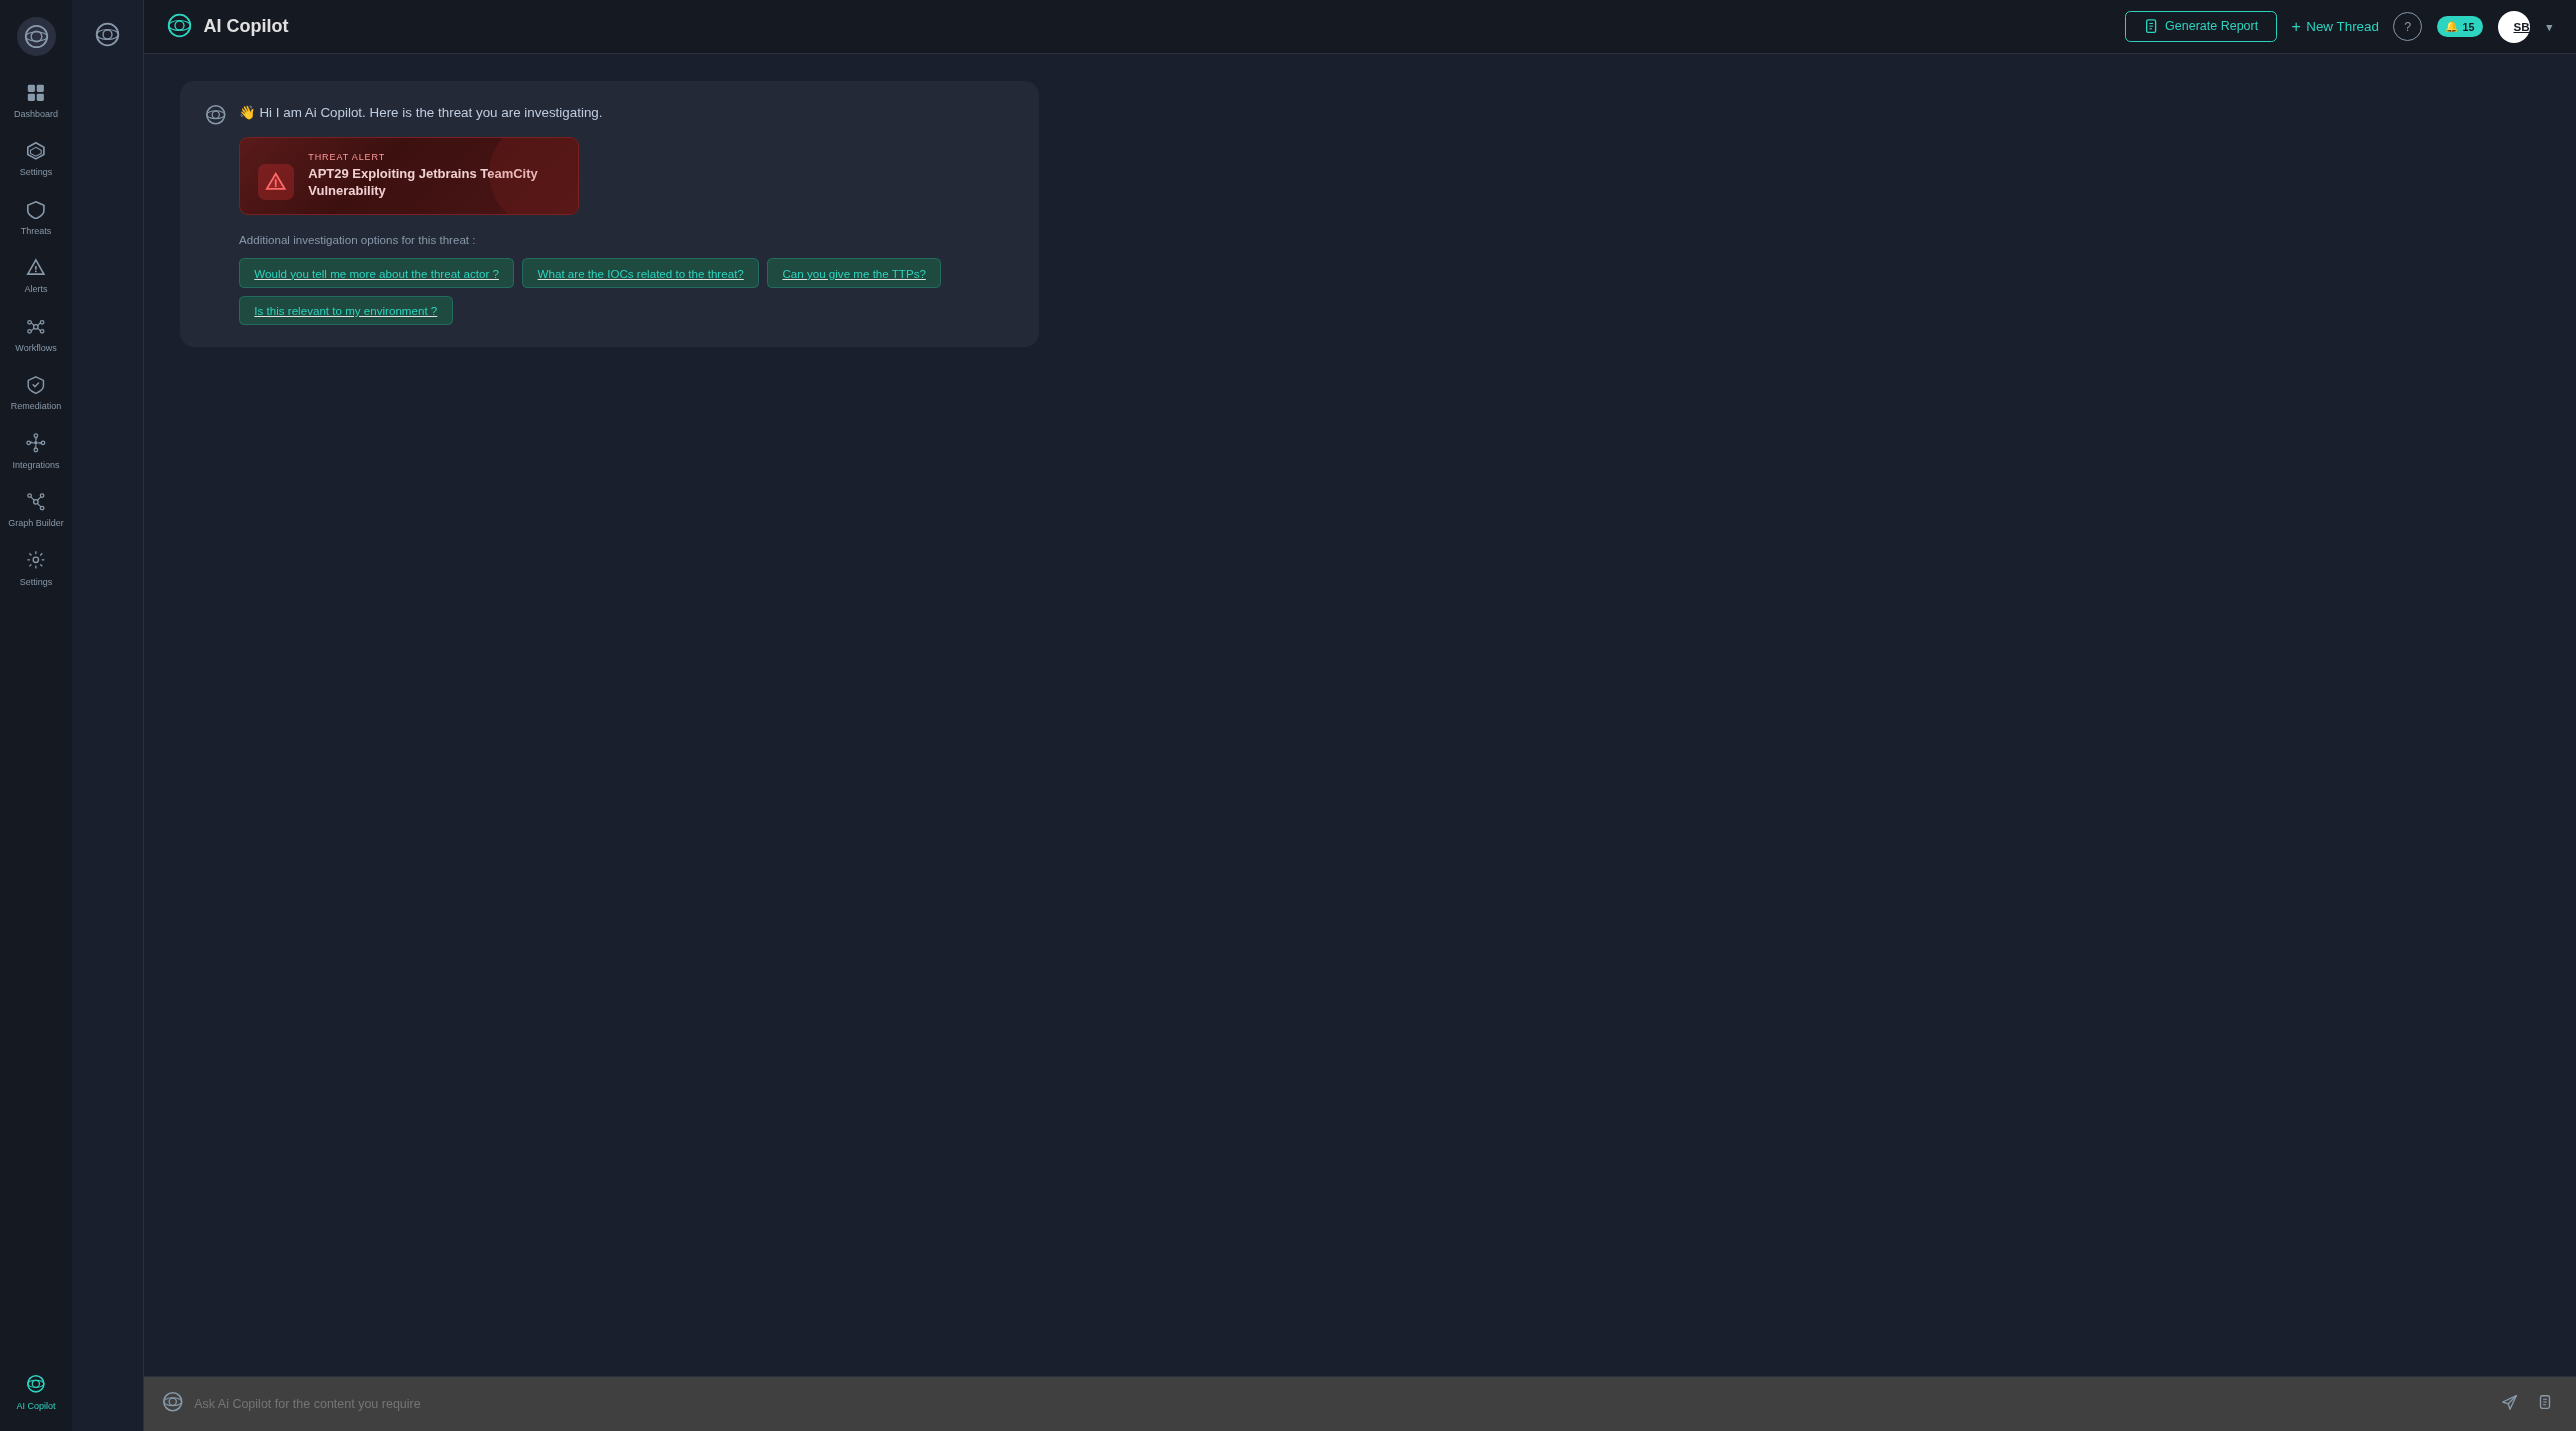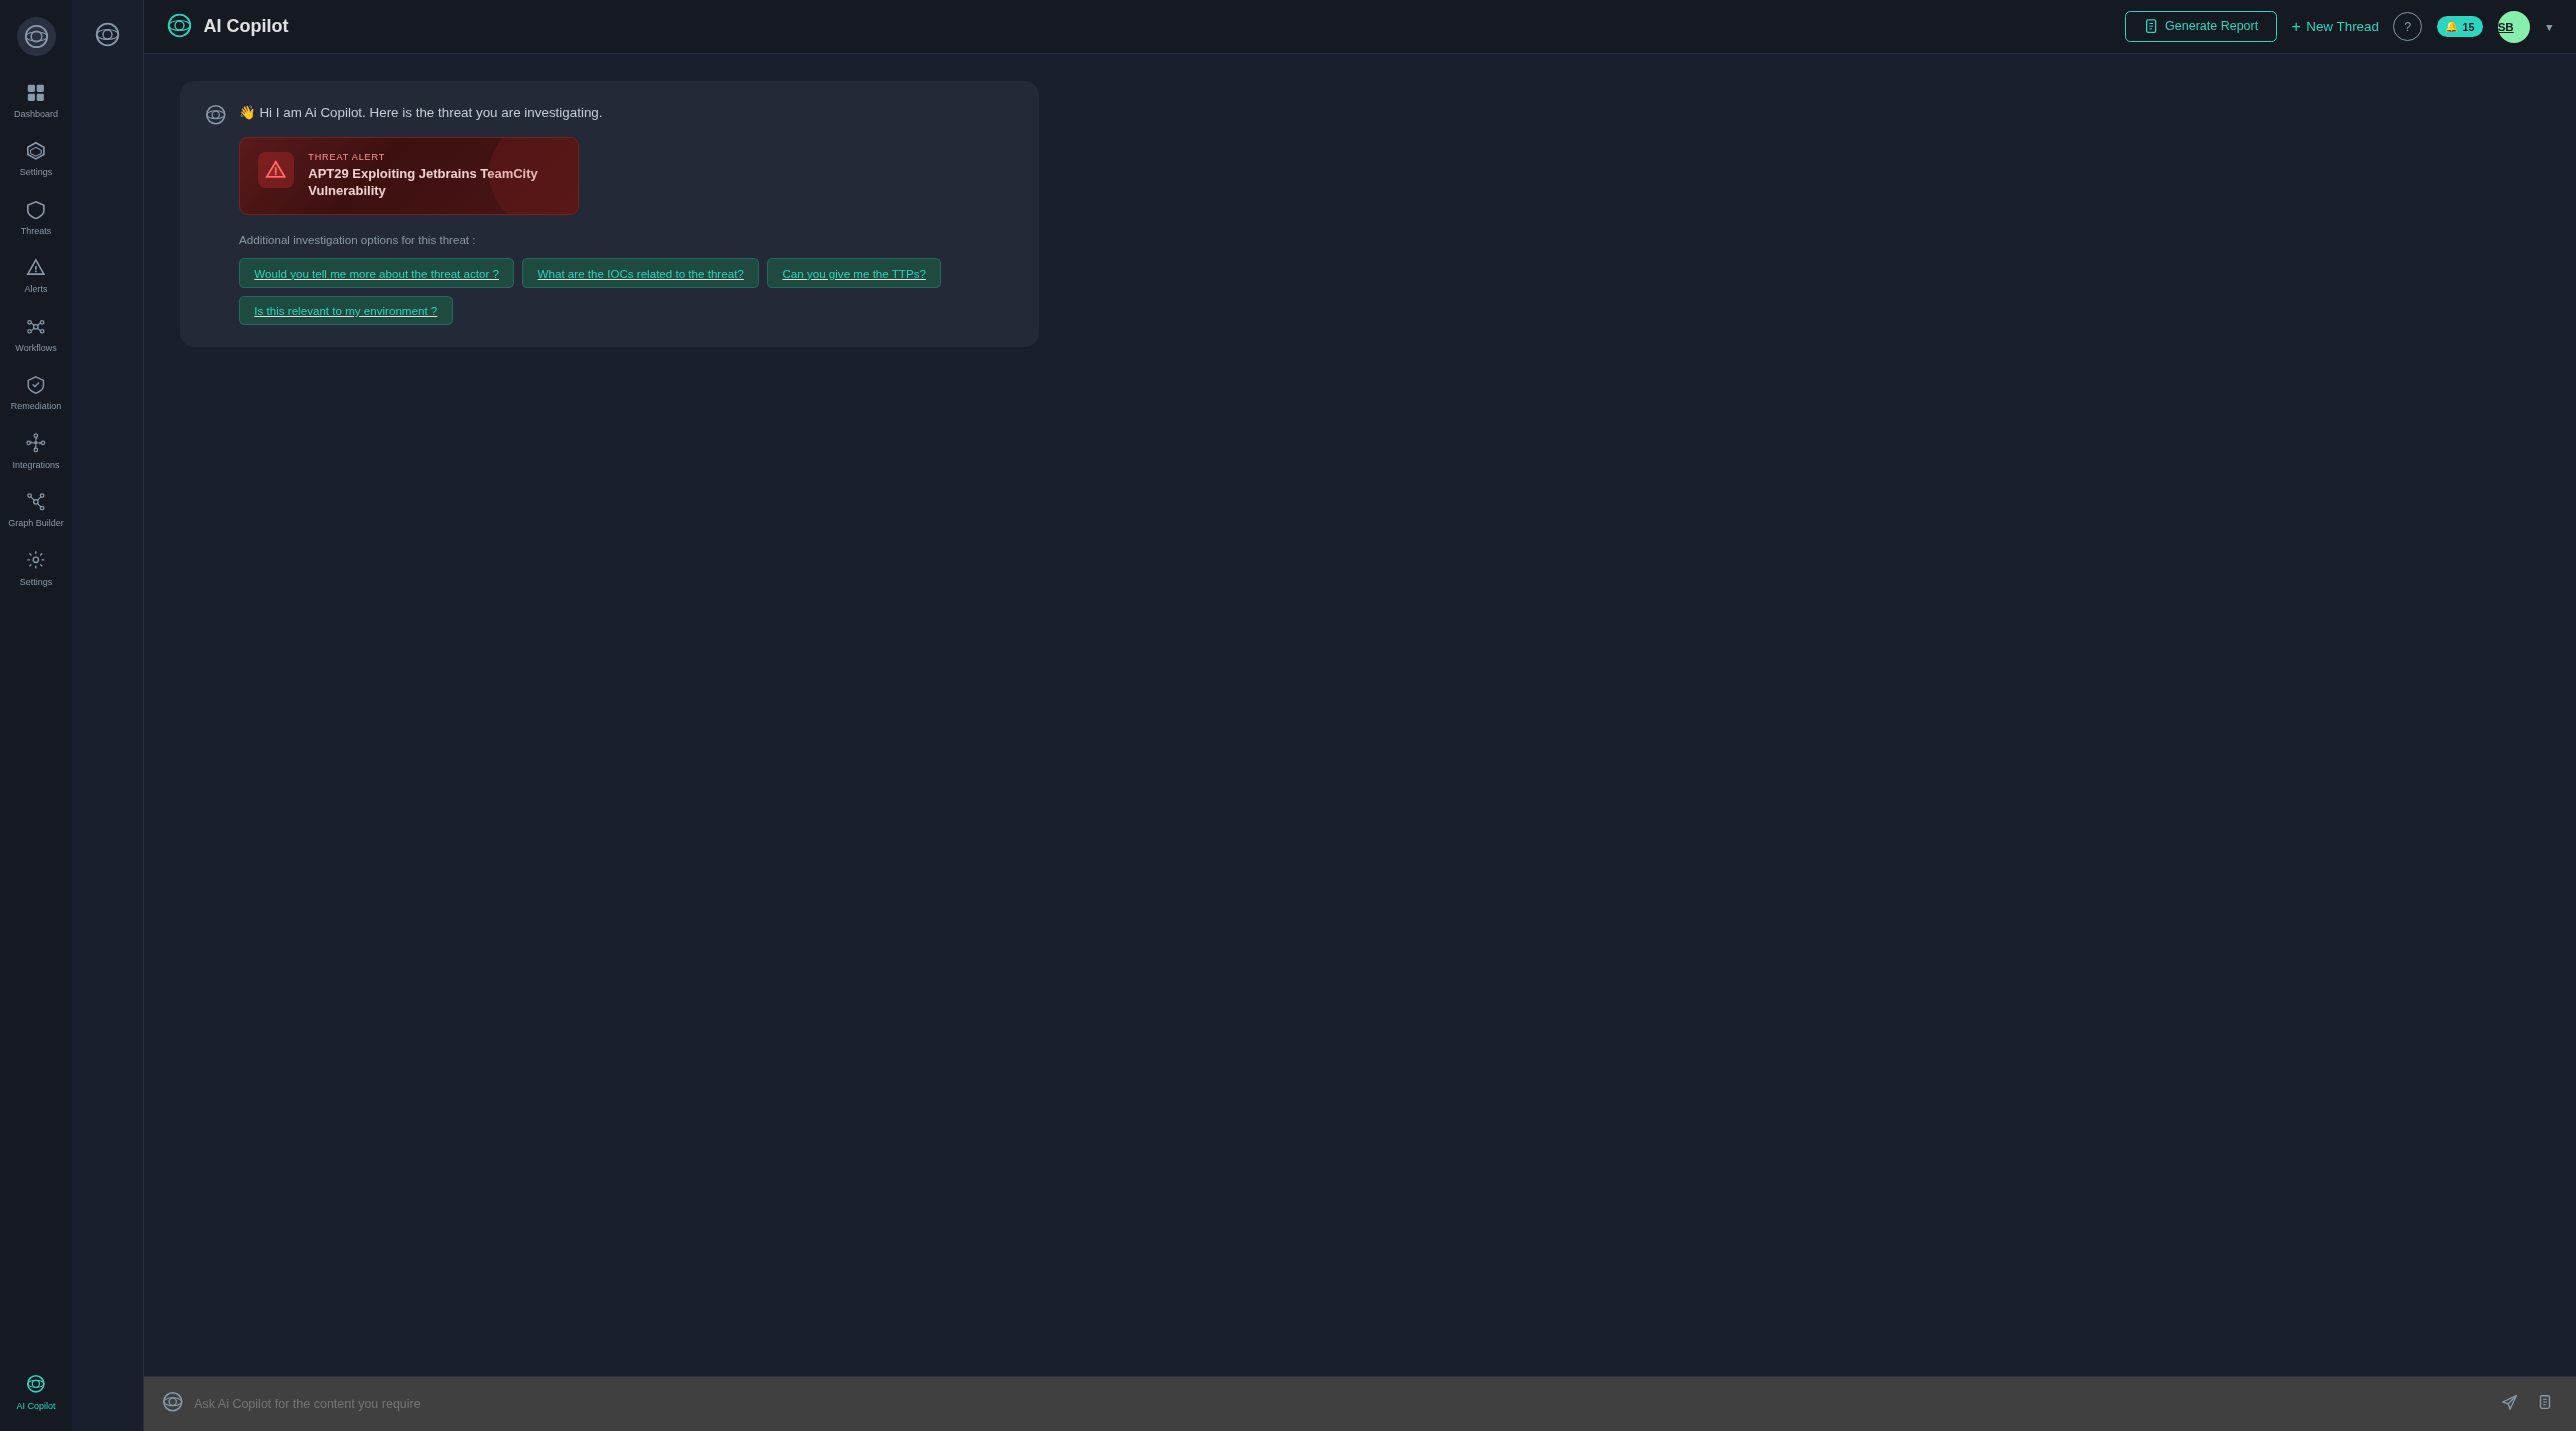--- a/index.html
+++ b/index.html
@@ -170,29 +170,29 @@
       padding: 3.6px 9px;
       cursor: pointer;
       display: flex;
       align-items: center;
       gap: 3.6px;
     }
     .avatar-btn {
       width: 32px;
       height: 32px;
       border-radius: 50%;
-      background: #86efac;
+      background: #ffffff;
       color: #151921;
       font-size: 11.6px;
       font-weight: 700;
       border: none;
       cursor: pointer;
       display: flex;
       align-items: center;
-      justify-content: flex-start;
+      justify-content: flex-end;
       text-decoration: underline;
     }
     .chevron-down {
       color: #8899aa;
       font-size: 10.7px;
       cursor: pointer;
     }
 
     
     .chat-area {
@@ -223,21 +223,21 @@
       font-size: 13.4px;
       color: #c0cce0;
       margin-bottom: 14.3px;
       line-height: 1.5;
     }
     .threat-card {
       background: linear-gradient(135deg, #5a1a1a 0%, #3d1010 40%, #4a1515 100%);
       border-radius: 9px;
       padding: 14.3px 18px;
       display: flex;
-      align-items: flex-start;
+      align-items: flex-end;
       gap: 14.3px;
       width: 340px;
       margin-bottom: 18px;
       border: 0.9px solid #7a2020;
       position: relative;
       overflow: hidden;
     }
     .threat-card::after {
       content: '';
       position: absolute;

